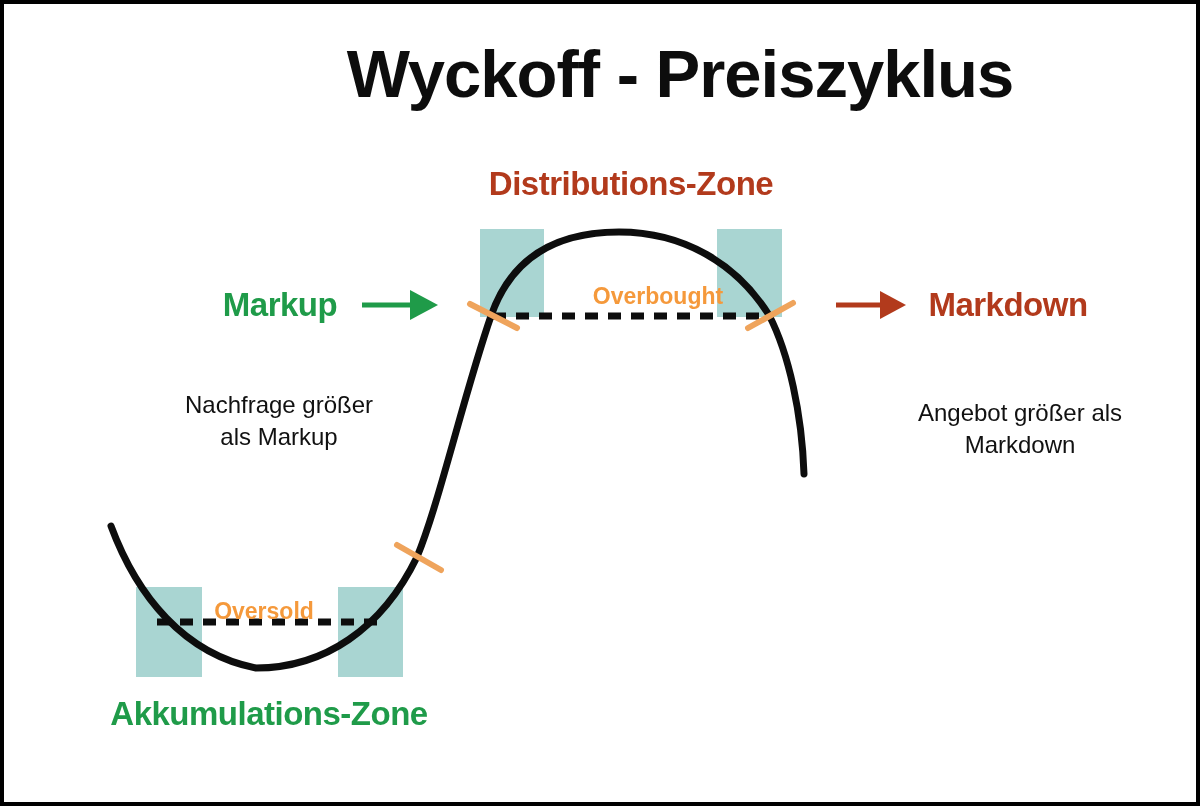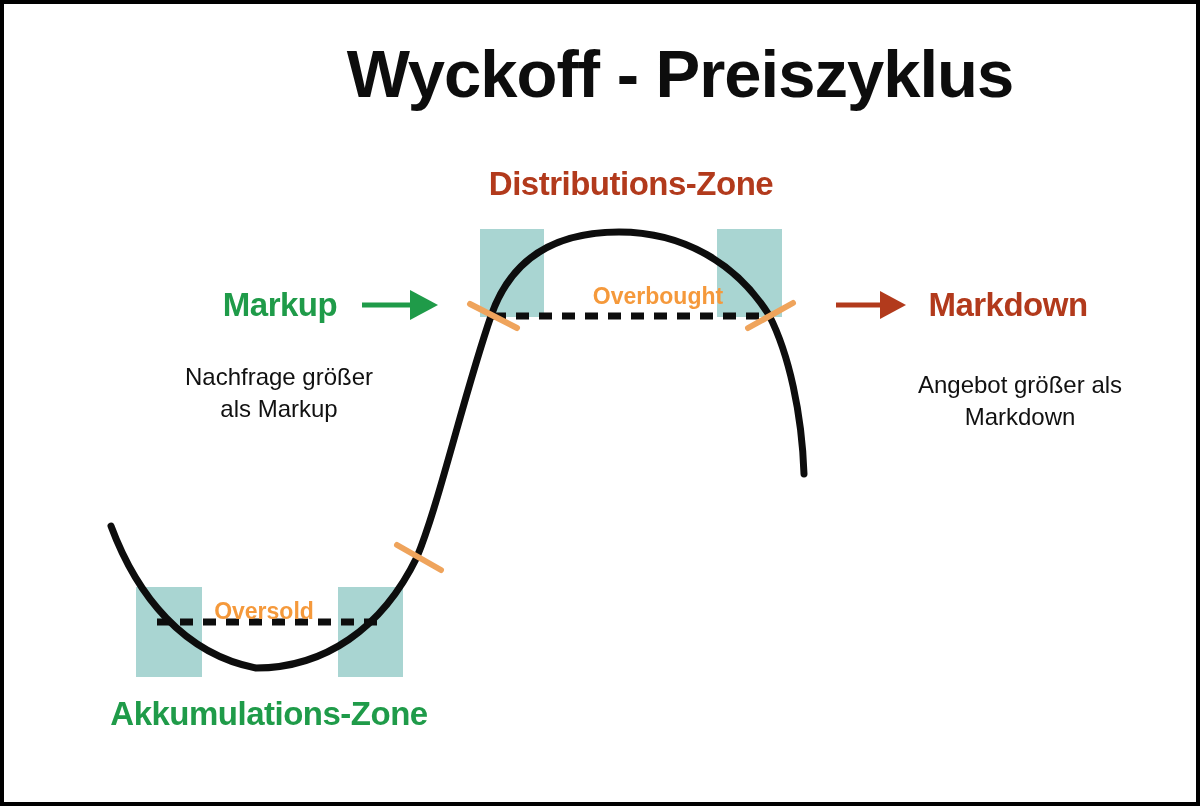--- a/index.html
+++ b/index.html
@@ -72,20 +72,21 @@
     font-weight: bold;
     color: var(--orange);
   }
   .overbought { left: 627px; top: 292px; margin-left: 27px; }
   .oversold   { left: 260px; top: 607px; }
   .note {
     font-size: 24px;
     color: #111;
     line-height: 1.35;
     font-weight: normal;
+    margin-top: 28px;
   }
   .note span { display: block; }
   .markup-note   { left: 275px;  top: 389px; }
   .markdown-note { left: 1016px; top: 397px; }
 </style>
 </head>
 <body>
 
 <div class="frame">
 

